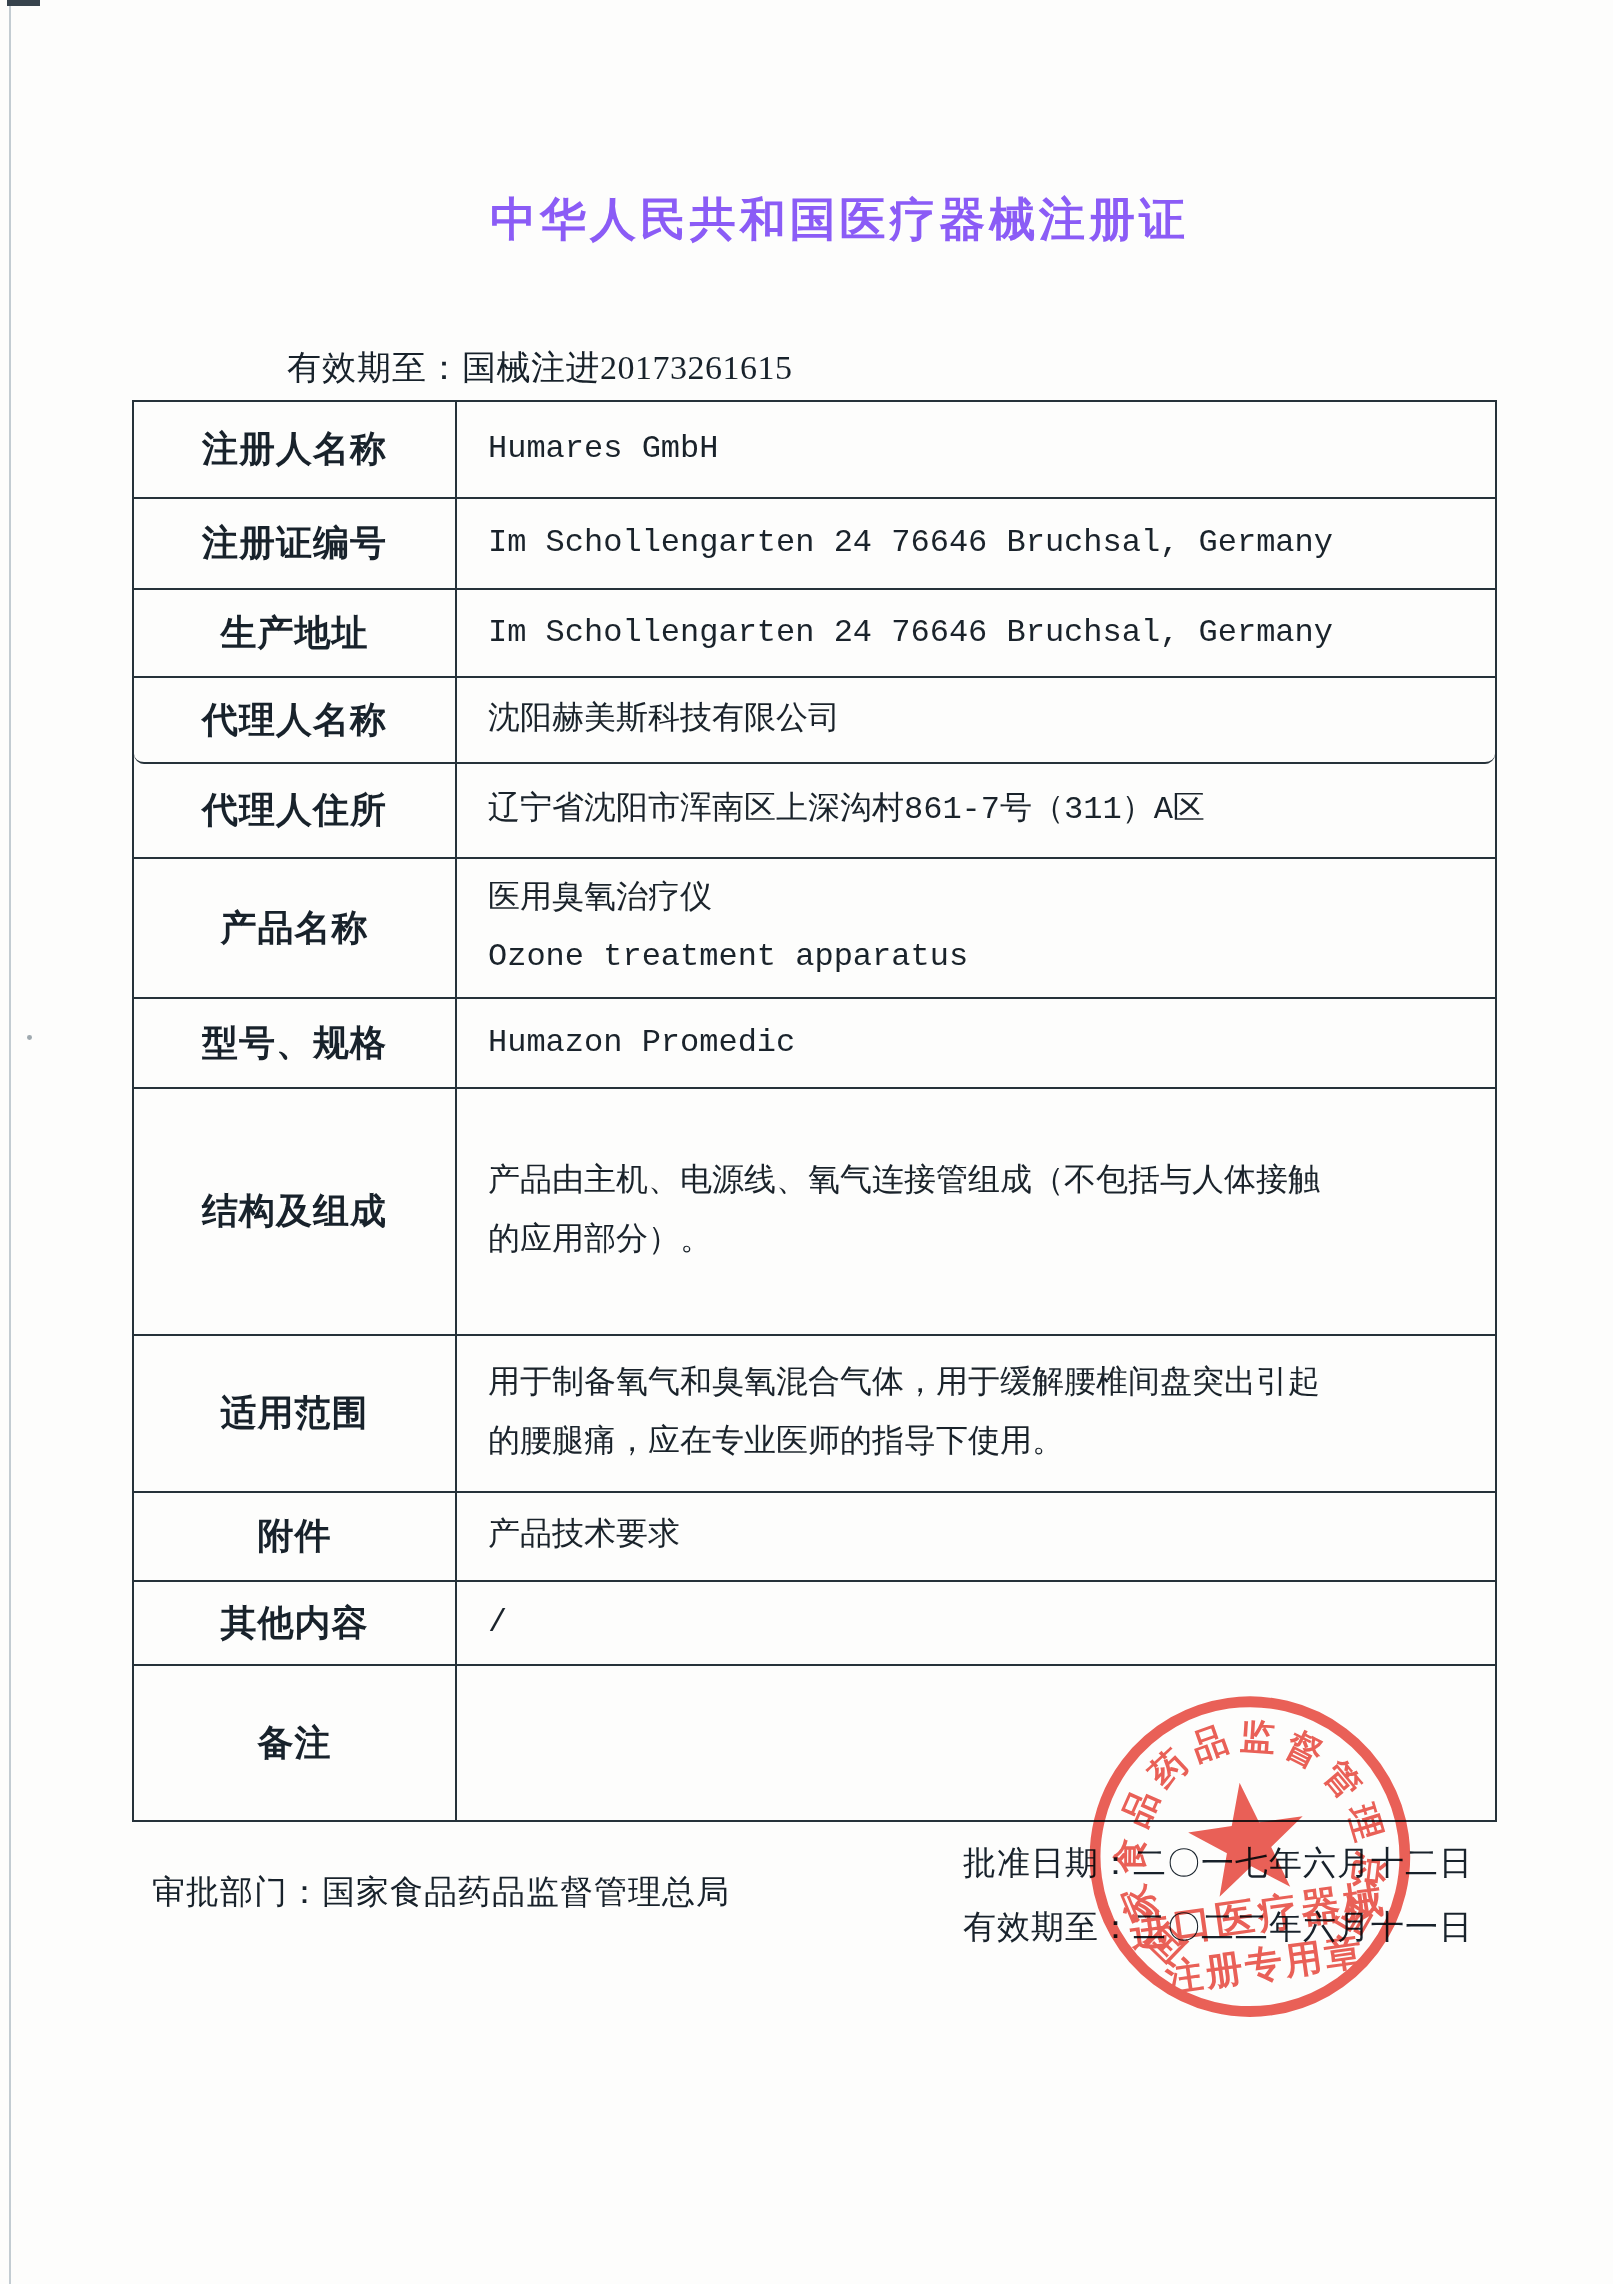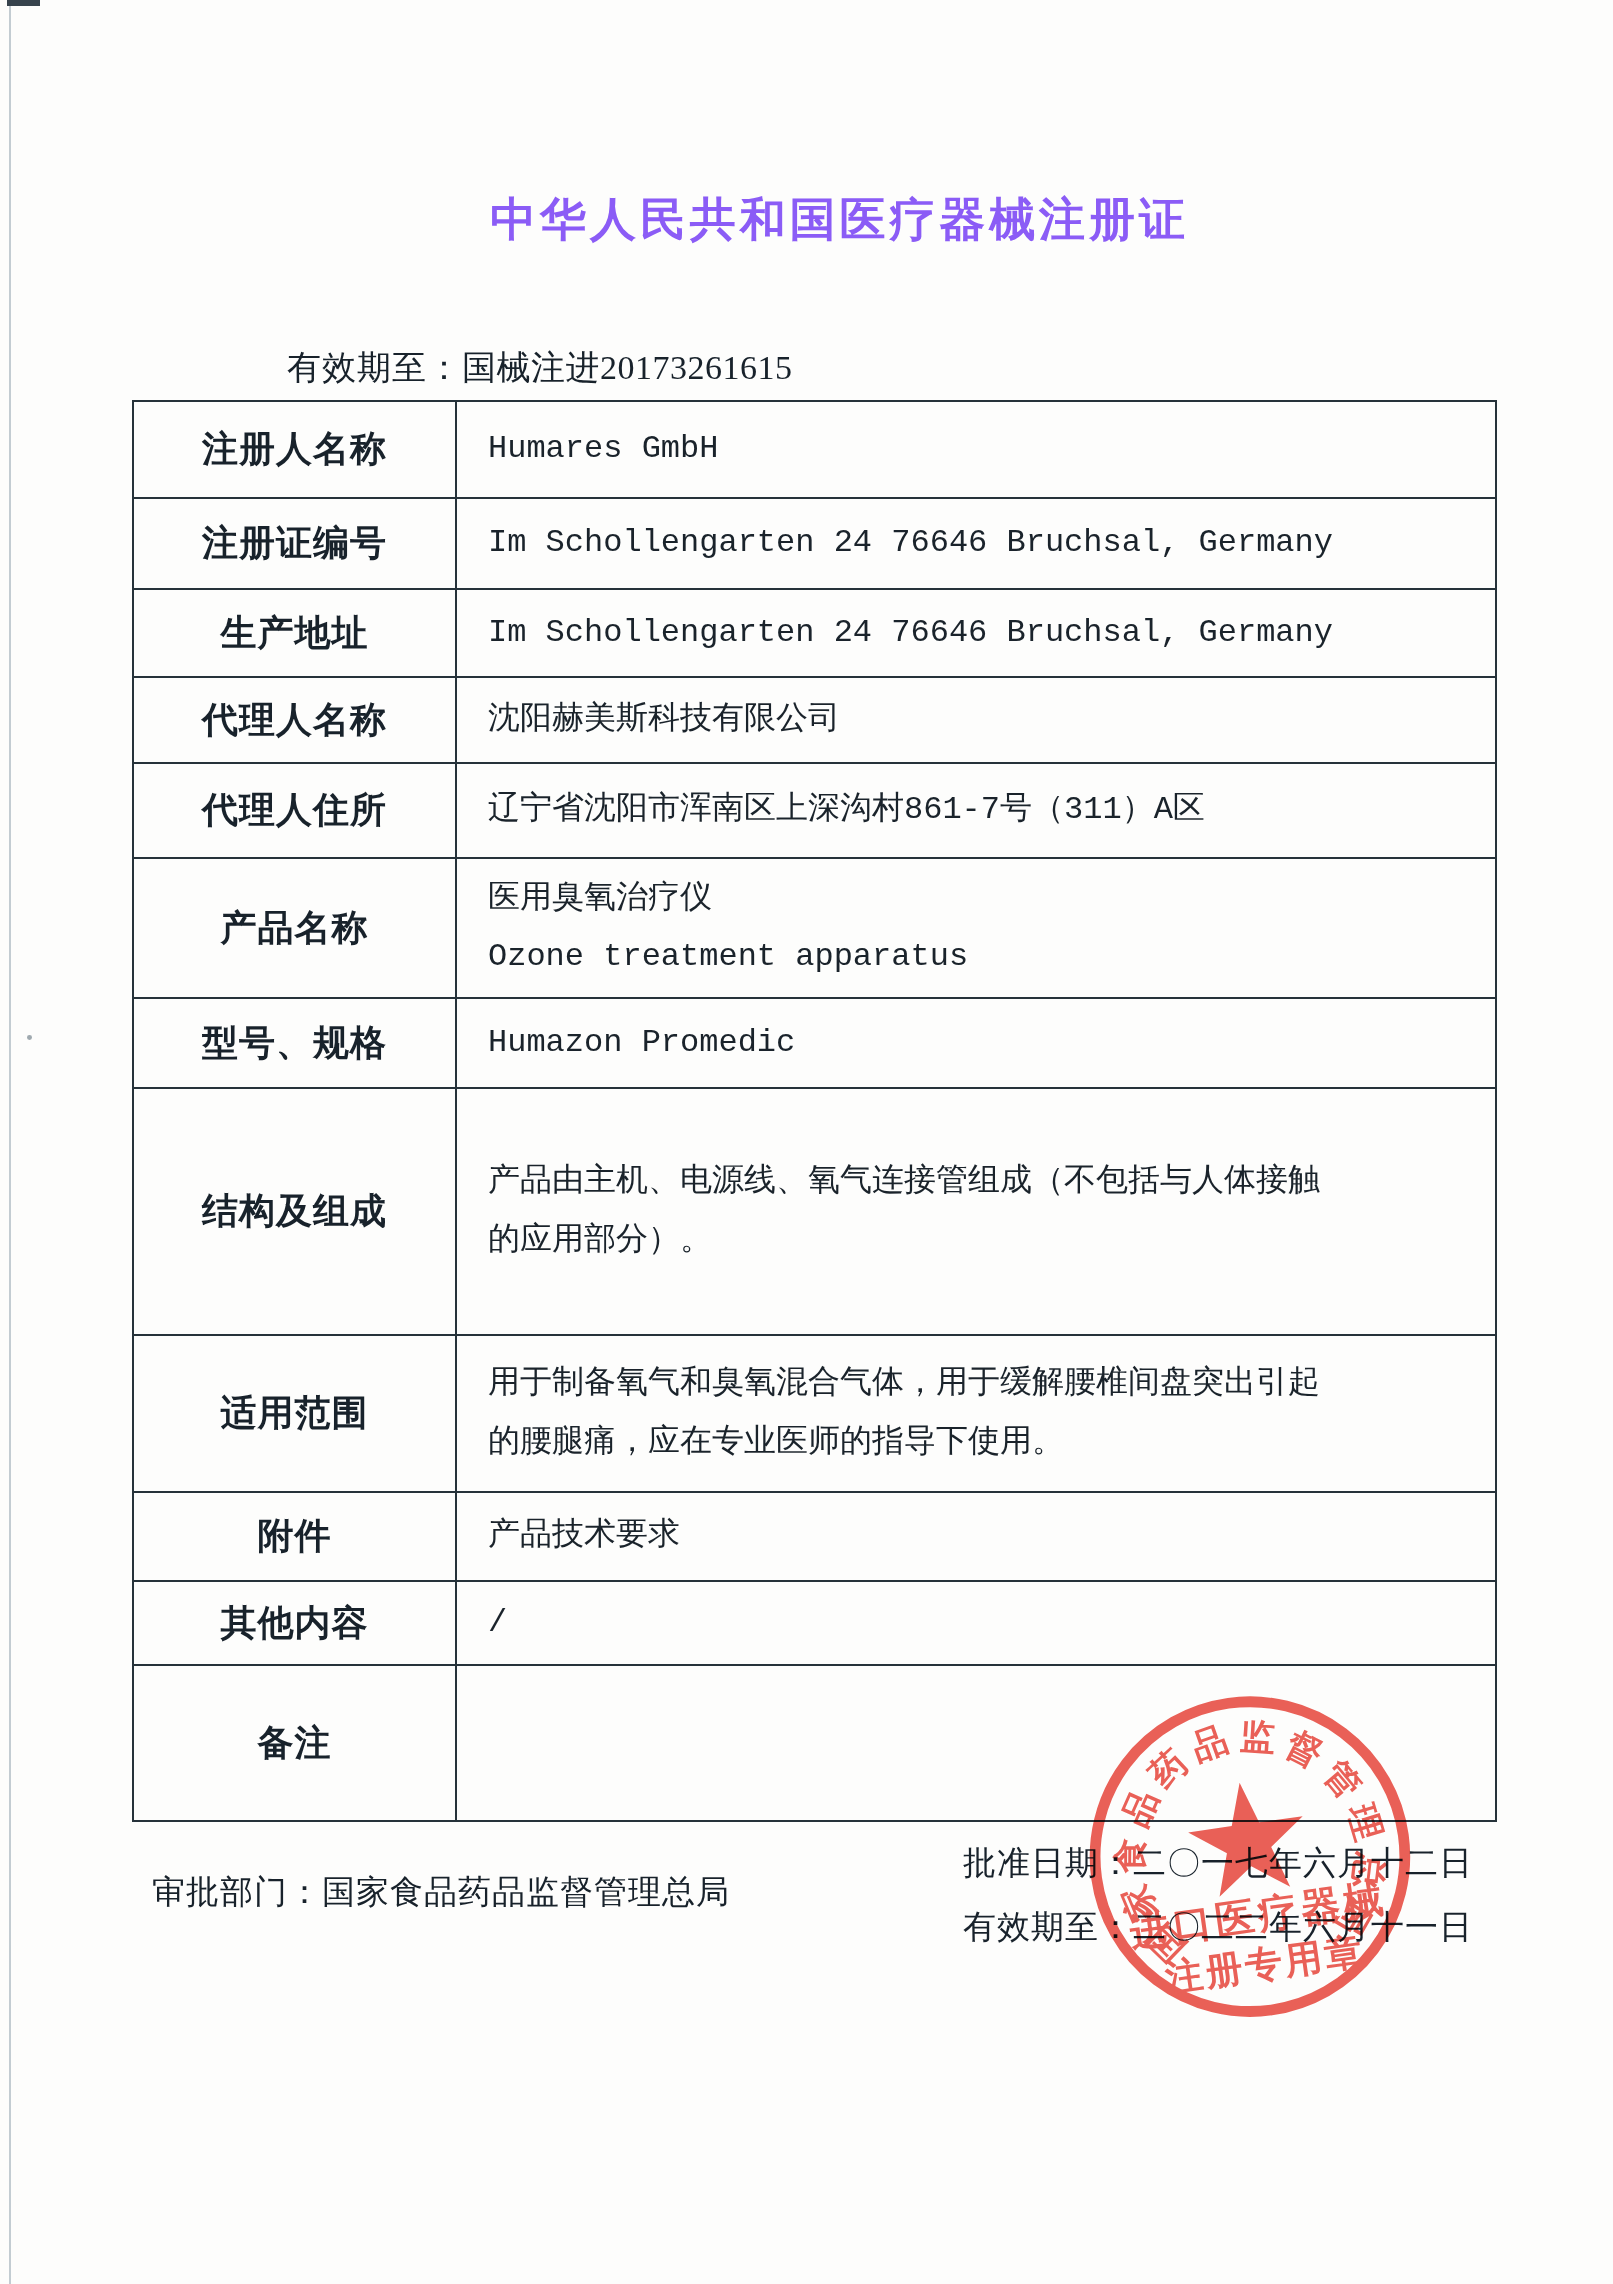--- a/index.html
+++ b/index.html
@@ -99,21 +99,21 @@
         <div class="t-value">Humares GmbH</div>
       </div>
       <div class="t-row" style="height: 91px;">
         <div class="t-label">注册证编号</div>
         <div class="t-value">Im Schollengarten 24 76646 Bruchsal, Germany</div>
       </div>
       <div class="t-row" style="height: 88px;">
         <div class="t-label">生产地址</div>
         <div class="t-value">Im Schollengarten 24 76646 Bruchsal, Germany</div>
       </div>
-      <div class="t-row" style="height: 86px;">
+      <div class="t-row" style="height: 86px; border-radius: 10px;">
         <div class="t-label">代理人名称</div>
         <div class="t-value">沈阳赫美斯科技有限公司</div>
       </div>
       <div class="t-row" style="height: 95px;">
         <div class="t-label">代理人住所</div>
         <div class="t-value">辽宁省沈阳市浑南区上深沟村861-7号（311）A区</div>
       </div>
       <div class="t-row" style="height: 140px;">
         <div class="t-label">产品名称</div>
         <div class="t-value">医用臭氧治疗仪

